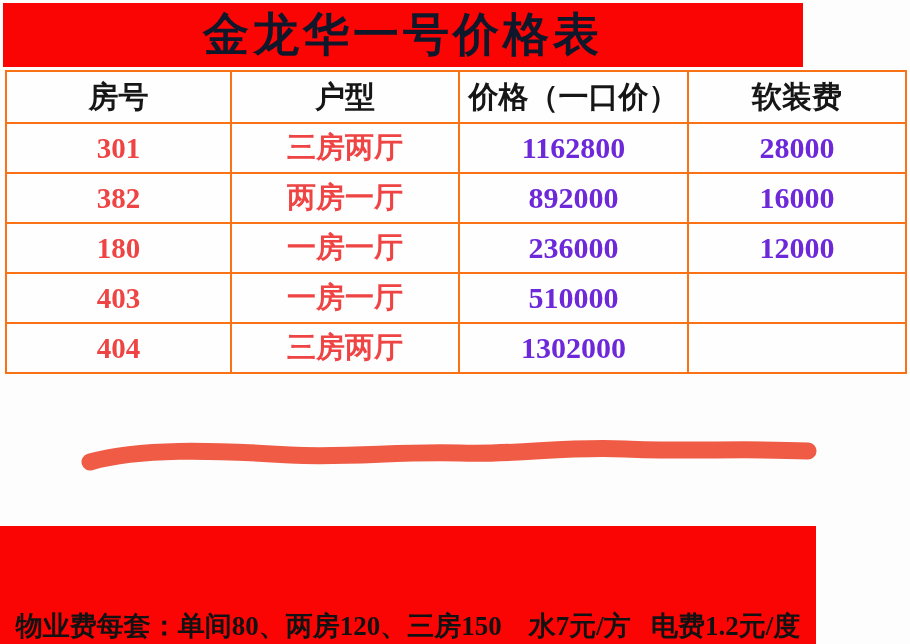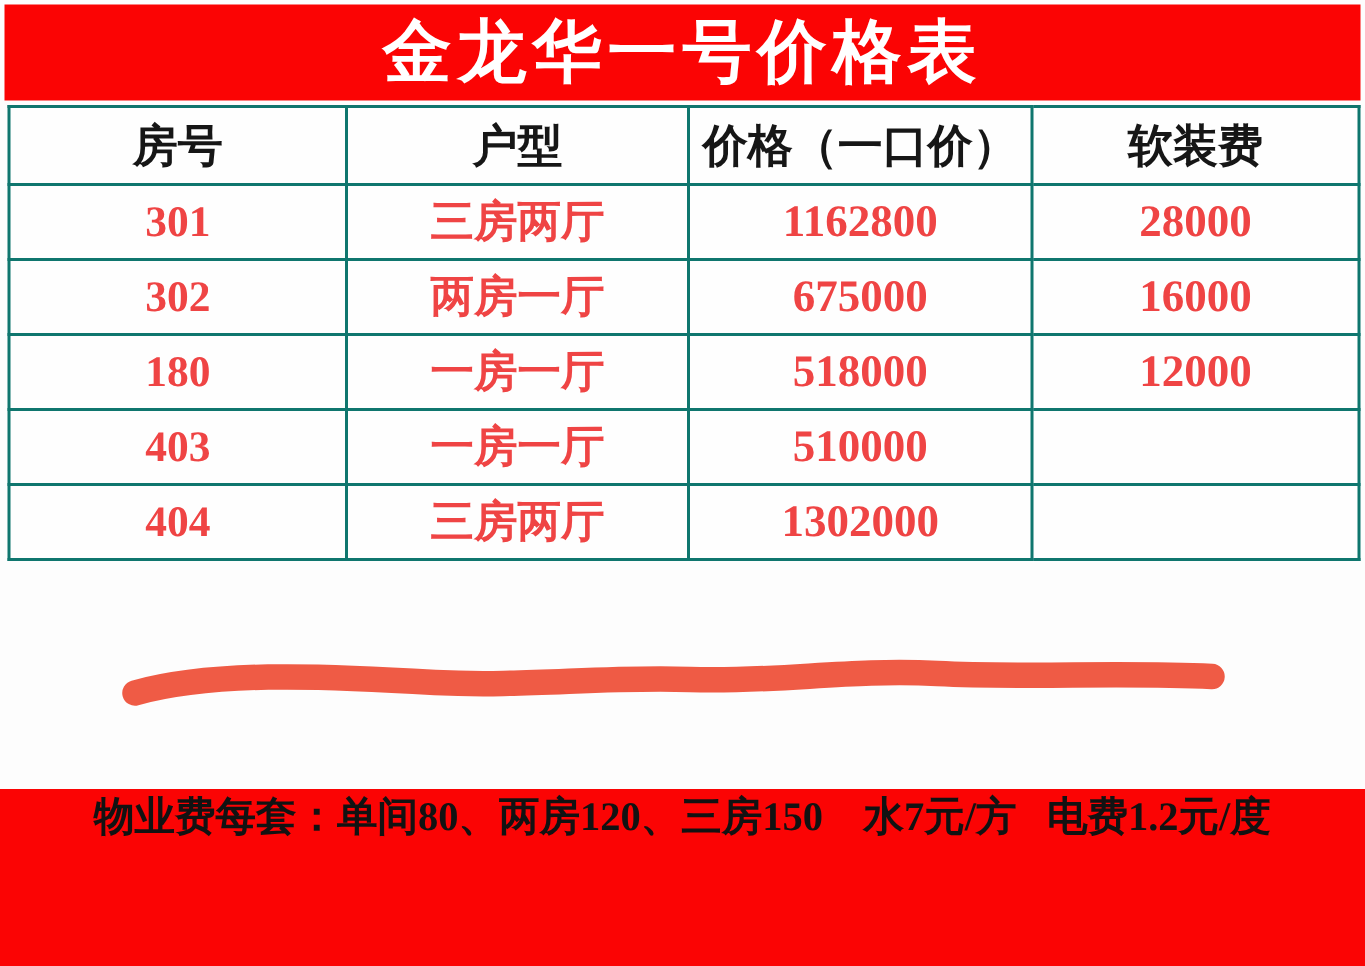--- a/index.html
+++ b/index.html
@@ -7,63 +7,63 @@
     position: relative;
     width: 910px;
     height: 644px;
     background: #fdfdfd;
     font-family: "Liberation Serif", "DejaVu Serif", serif;
     overflow: hidden;
   }
   .title-band {
     position: absolute;
     left: 3px; top: 3px;
-    width: 904px; height: 64px;
+    width: 800px; height: 64px;
     background: #fb0404;
     display: flex;
     align-items: center;
     justify-content: center;
     font-size: 46px;
     font-weight: bold;
-    color: #ffffff;
+    color: #0f172a;
     letter-spacing: 4px;
   }
   table.price-table {
     position: absolute;
     left: 5px; top: 70px;
     width: 900px;
     border-collapse: collapse;
     table-layout: fixed;
   }
   .price-table th, .price-table td {
-    border: 2px solid #0f766e;
+    border: 2px solid #f97316;
     text-align: center;
     vertical-align: middle;
     font-weight: bold;
     padding: 0;
     overflow: hidden;
   }
   .price-table th {
     height: 50px;
     font-size: 30px;
     color: #161616;
     background: #fefefe;
   }
   .price-table td { height: 48px; background: #fefefe; }
   .cell-black { color: #ef4444; font-size: 29px; }
-  .cell-red   { color: #ef4444; font-size: 30px; margin-top: 36px; }
+  .cell-red   { color: #6d28d9; font-size: 30px; margin-top: 36px; }
   .footer-band {
     position: absolute;
     left: 0; top: 526px;
-    width: 910px; height: 118px;
+    width: 816px; height: 118px;
     background: #fb0404;
     display: flex;
     flex-direction: column;
     align-items: center;
-    justify-content: flex-start;
+    justify-content: flex-end;
     gap: 9px;
     color: #121212;
     font-weight: bold;
     font-size: 27px;
   }
   .footer-line { white-space: pre; }
   svg.marker-overlay {
     position: absolute;
     left: 0; top: 0;
     width: 910px; height: 644px;
@@ -93,29 +93,29 @@
       </tr>
     </thead>
     <tbody>
       <tr>
         <td class="cell-black">301</td>
         <td class="cell-black">三房两厅</td>
         <td class="cell-red">1162800</td>
         <td class="cell-red">28000</td>
       </tr>
       <tr>
-        <td class="cell-black">302</td>
+        <td class="cell-black">382</td>
         <td class="cell-black">两房一厅</td>
-        <td class="cell-red">675000</td>
+        <td class="cell-red">892000</td>
         <td class="cell-red">16000</td>
       </tr>
       <tr>
         <td class="cell-black">180</td>
         <td class="cell-black">一房一厅</td>
-        <td class="cell-red">518000</td>
+        <td class="cell-red">236000</td>
         <td class="cell-red">12000</td>
       </tr>
       <tr>
         <td class="cell-black">403</td>
         <td class="cell-black">一房一厅</td>
         <td class="cell-red">510000</td>
         <td class="cell-red"></td>
       </tr>
       <tr>
         <td class="cell-black">404</td>

